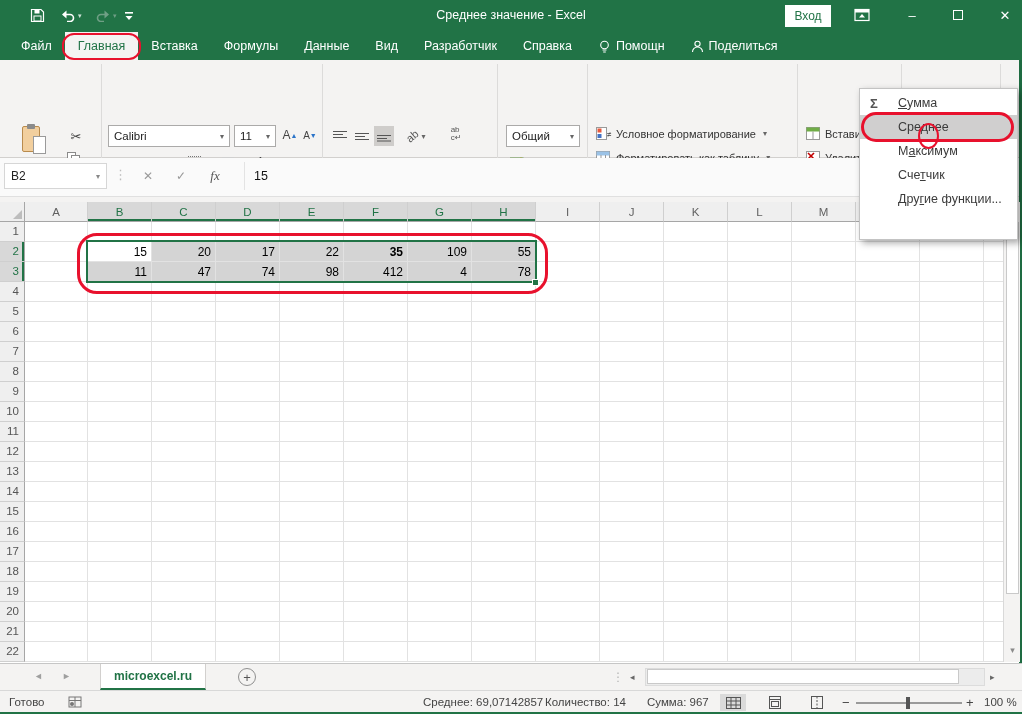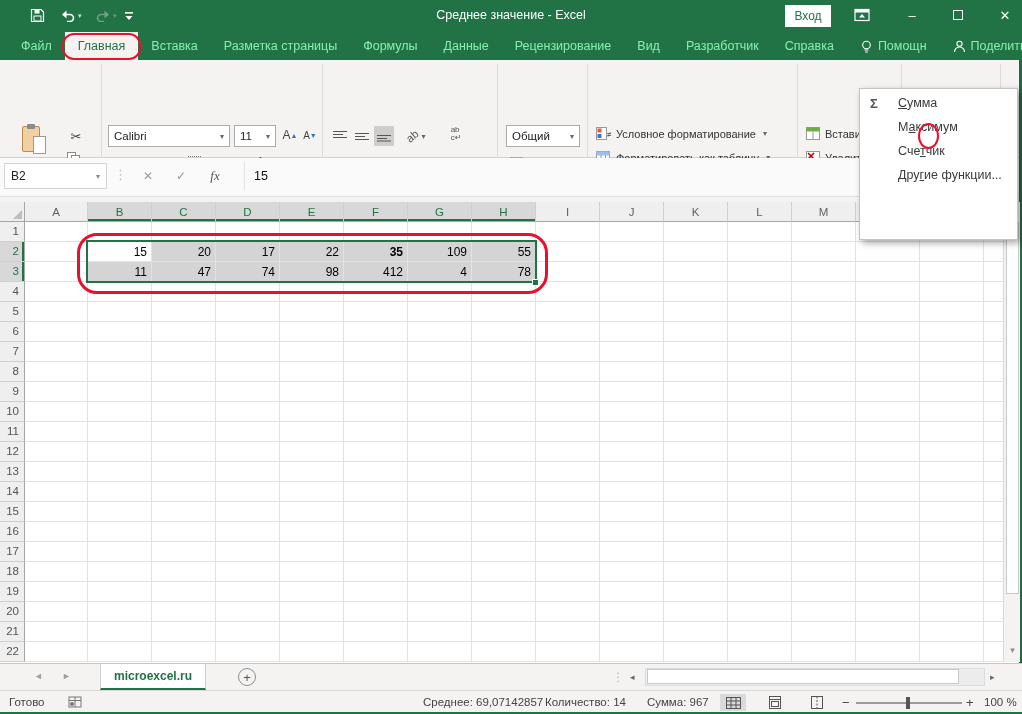--- a/index.html
+++ b/index.html
@@ -8,21 +8,21 @@
   
   #titlebar{position:absolute;left:0;top:0;width:1022px;height:32px;background:#217346;color:#fff}
   #title{position:absolute;left:0;right:0;top:8px;text-align:center;font-size:12.5px;color:#fff}
   .qatbtn{position:absolute;display:flex;align-items:center;gap:2px}
   .qcaret{font-size:7px;color:#cfe3d8}
   #signin{position:absolute;left:785px;top:5px;width:46px;height:22px;background:#fff;color:#217346;font-size:12px;display:flex;align-items:center;justify-content:center}
   .winbtn{position:absolute;top:0;width:34px;height:30px;display:flex;align-items:center;justify-content:center;color:#fff;font-size:13px}
   .maxbox{width:10px;height:10px;border:1.3px solid #fff;display:inline-block}
   
   #tabsbar{position:absolute;left:0;top:32px;width:1022px;height:28px;background:#217346;display:flex;align-items:stretch;padding-left:8px}
-  .rtab{position:relative;display:flex;align-items:center;gap:5px;padding:0 13px;font-size:12.5px;color:#86efac;white-space:nowrap}
+  .rtab{position:relative;display:flex;align-items:center;gap:5px;padding:0 13px;font-size:12.5px;color:#ffffff;white-space:nowrap}
   .rtab.active{background:#f4f3f2;color:#217346}
   .tab-annotation{position:absolute;left:-3px;right:-3px;top:1px;bottom:0;border:2.5px solid #e8112d;border-radius:12px;pointer-events:none}
   
   #ribbon{position:absolute;left:0;top:60px;width:1022px;height:98px;background:#f4f3f2;border-bottom:1px solid #d2d0ce;font-size:11px;color:#333}
   .vsep{position:absolute;top:4px;width:1px;height:140px;background:#dcdbda}
   .grplabel{position:absolute;top:141px;text-align:center;font-size:10.5px;color:#605e5c;white-space:nowrap}
   .launcher{position:absolute;top:142px;color:#777}
   .bigbtn{position:absolute;display:flex;flex-direction:column;align-items:center;gap:2px;font-size:11px;color:#333}
   .sq{position:absolute;display:flex;align-items:center;justify-content:center;height:20px;color:#444}
   .dd::after{content:"▾";font-size:8px;color:#666;margin-left:3px}
@@ -146,30 +146,24 @@
       <span>Файл</span>
     </div>
     <div class="rtab active">
       <span>Главная</span>
       <div class="tab-annotation"></div>
     </div>
     <div class="rtab">
       <span>Вставка</span>
     </div>
     <div class="rtab">
-      <span>Разметка страницы</span>
-    </div>
-    <div class="rtab">
       <span>Формулы</span>
     </div>
     <div class="rtab">
       <span>Данные</span>
-    </div>
-    <div class="rtab">
-      <span>Рецензирование</span>
     </div>
     <div class="rtab">
       <span>Вид</span>
     </div>
     <div class="rtab">
       <span>Разработчик</span>
     </div>
     <div class="rtab">
       <span>Справка</span>
     </div>
@@ -454,20 +448,24 @@
     <svg width="9" height="10">
         <path d="M0.5 0.5 h8 l-3 4 v5 l-2 -1.5 v-3.5 z" fill="#666"></path>
       </svg>
   </div>
 </div>
 
 <div id="autosum-menu">
     <div class="mi">
       <span class="mic">Σ</span>
       <span><span class="u">С</span>умма</span>
+    </div>
+    <div class="mi hl2">
+      <span>Сре<span class="u">д</span>нее</span>
+      <div class="mi-annotation"></div>
     </div>
     <div class="mi">
       <span>М<span class="u">а</span>ксимум</span>
     </div>
     <div class="mi">
       <span>Сче<span class="u">т</span>чик</span>
     </div>
     <div class="mi">
       <span>Дру<span class="u">г</span>ие функции...</span>
     </div>

